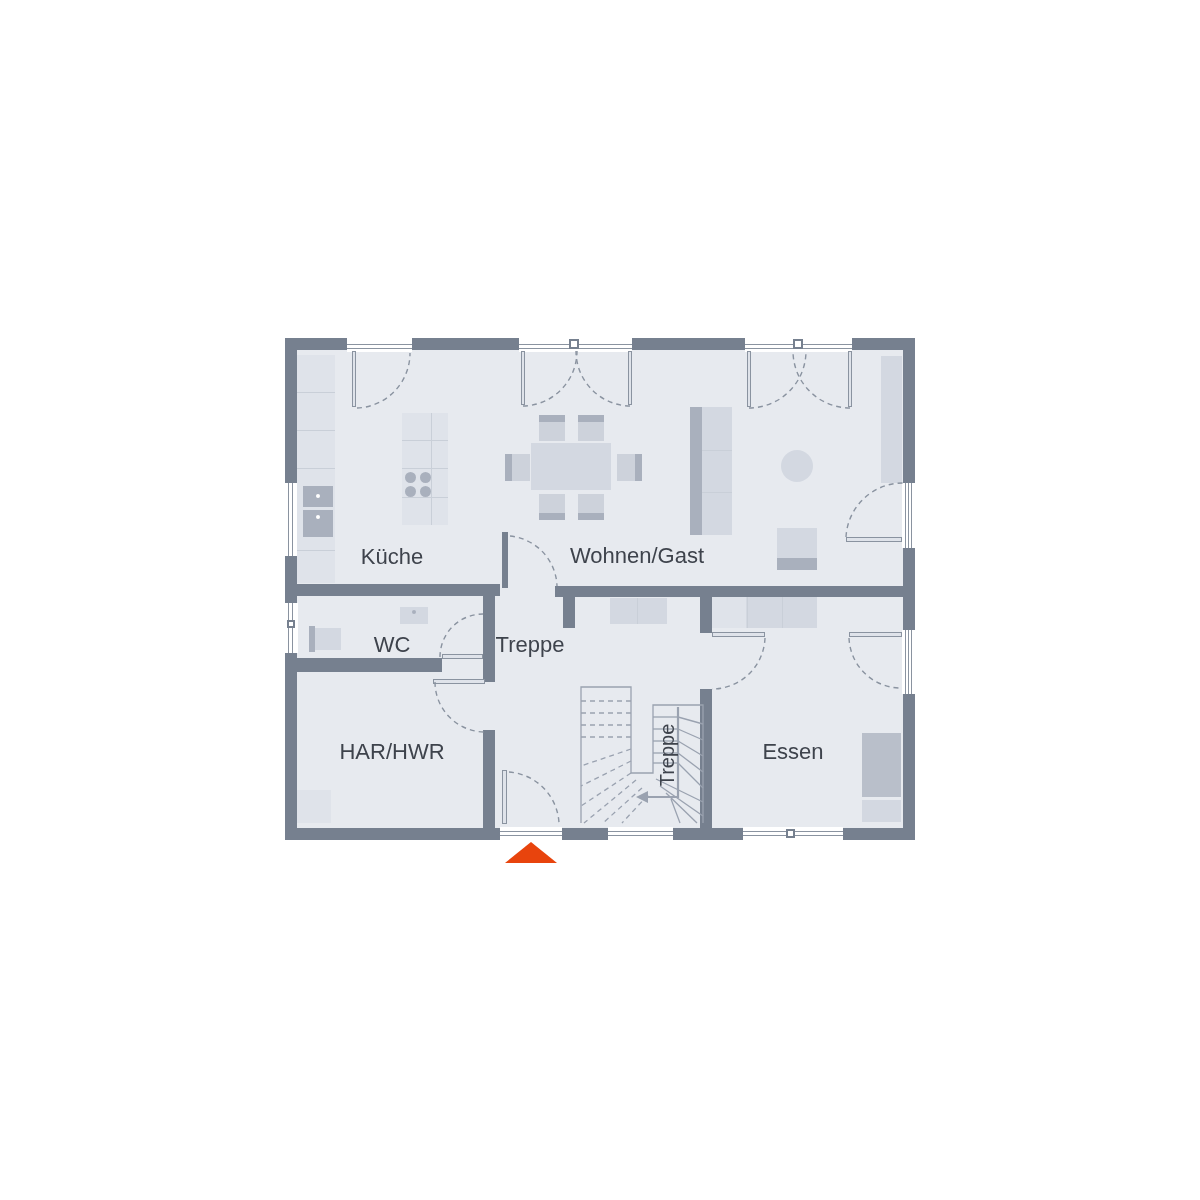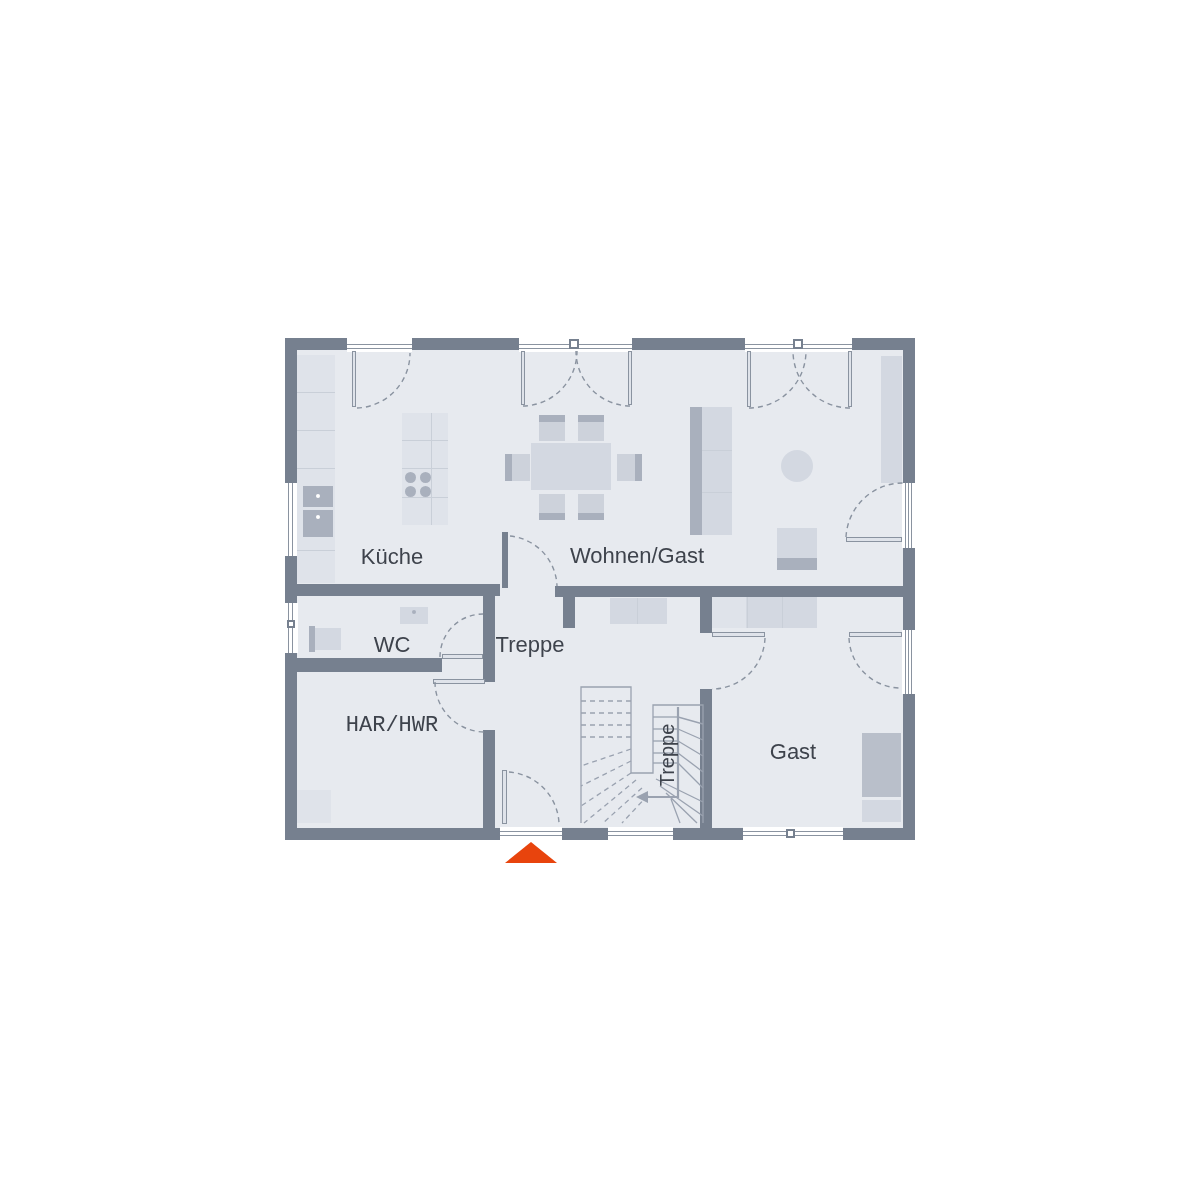--- a/index.html
+++ b/index.html
@@ -217,17 +217,17 @@
       <path stroke-width="2.2" d="M 678 707 L 678 797 L 648 797"></path>
       <polygon points="648,791 648,803 636,797" style="fill:var(--stair-line,#9AA2B0);" stroke="none"></polygon>
     </g>
     <polygon points="531,842 557,863 505,863" style="fill:var(--accent,#E8440D);" stroke="none"></polygon>
   </svg>
 
   <div class="lbl" style="left:392px;top:557px;">Küche</div>
   <div class="lbl" style="left:637px;top:556px;">Wohnen/Gast</div>
   <div class="lbl" style="left:392px;top:645px;">WC</div>
   <div class="lbl" style="left:530px;top:645px;">Treppe</div>
-  <div class="lbl" style="left:392px;top:725px;font-family:Liberation Mono, monospace;">HAR/HWR</div>
-  <div class="lbl" style="left:793px;top:752px;">Gast</div>
+  <div class="lbl" style="left:392px;top:752px;">HAR/HWR</div>
+  <div class="lbl" style="left:793px;top:752px;">Essen</div>
   <div class="lbl lbl-rot" style="left:667px;top:755px;">Treppe</div>
 
 </div>
 
 </body></html>

